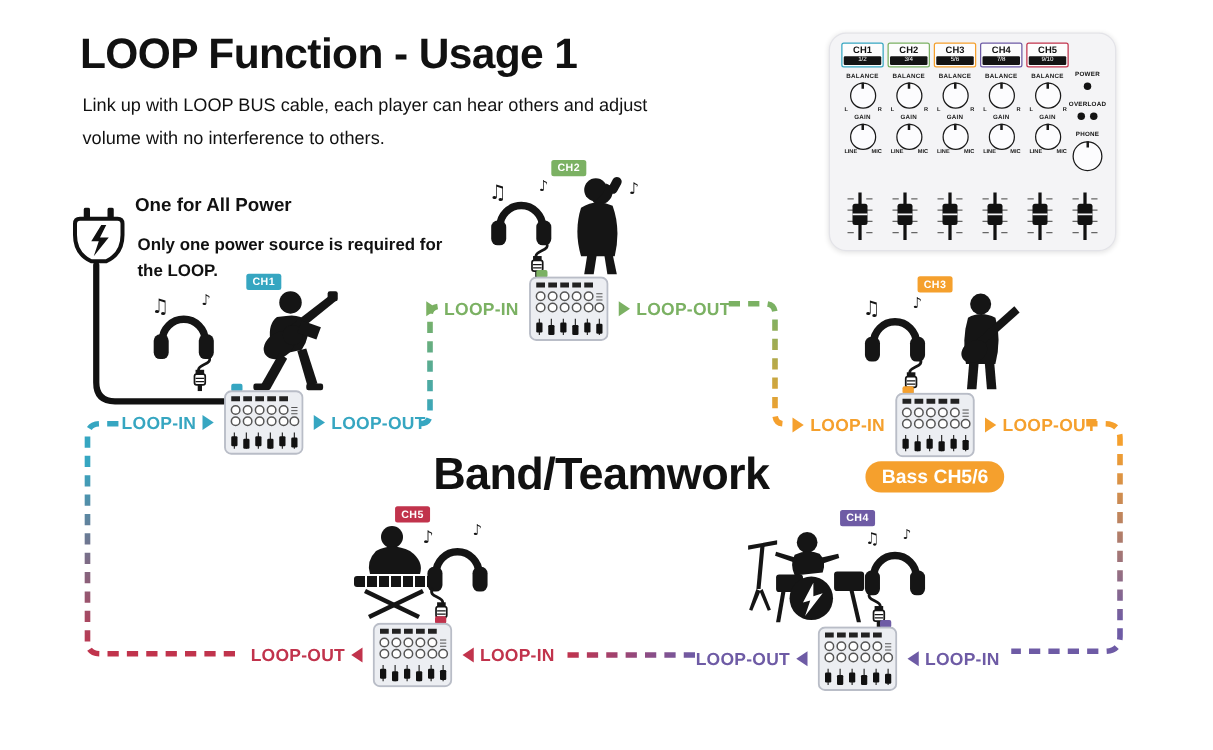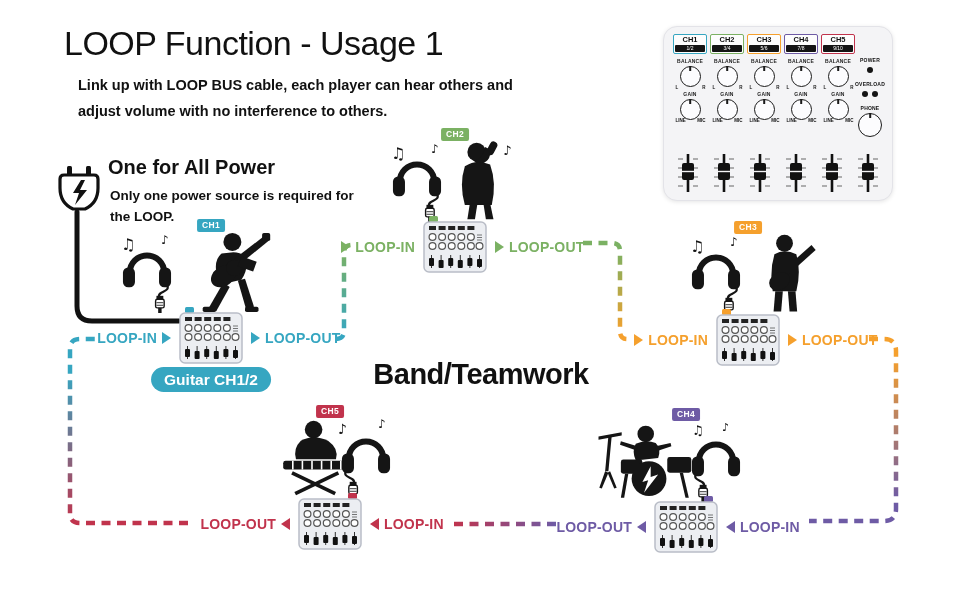--- a/index.html
+++ b/index.html
@@ -1,25 +1,25 @@
 <!DOCTYPE html>
 <html><head>
 <meta charset="utf-8">
 <style>
   html,body{margin:0;padding:0;background:#fff;}
   .canvas{position:relative;width:970px;height:600px;background:#fff;overflow:hidden;
           font-family:"Liberation Sans",sans-serif;color:#111;}
   
-  .title{position:absolute;left:64px;top:24px;font-size:34px;font-weight:400;letter-spacing:-.5px;}
-  .subtitle{position:absolute;left:66px;top:72px;width:478px;font-size:14.5px;font-weight:700;line-height:1.8;margin-left:12px;}
+  .title{position:absolute;left:64px;top:24px;font-size:34px;font-weight:700;letter-spacing:-.5px;}
+  .subtitle{position:absolute;left:66px;top:72px;width:478px;font-size:14.5px;font-weight:400;line-height:1.8;}
   .band-label{position:absolute;left:340px;top:358px;width:282px;text-align:center;
-              font-size:29px;font-weight:800;letter-spacing:-.5px;}
+              font-size:36px;font-weight:800;letter-spacing:-.5px;}
   
   .plug-svg{position:absolute;left:56px;top:166px;width:46px;height:50px;}
-  .pn-heading{position:absolute;left:108px;top:156px;font-size:20px;font-weight:800;}
+  .pn-heading{position:absolute;left:108px;top:156px;font-size:15px;font-weight:800;}
   .pn-body{position:absolute;left:110px;top:186px;width:248px;font-size:13.5px;font-weight:700;line-height:1.55;}
   
   .panel{position:absolute;left:663px;top:26px;width:228px;height:173px;background:#f4f4f6;
          border:1px solid #e3e3e8;border-radius:14px;box-shadow:0 1px 4px rgba(0,0,0,.10);}
   .ch-cols{position:absolute;left:9px;top:7px;display:flex;gap:3px;}
   .ch-col{width:34px;display:flex;flex-direction:column;align-items:center;}
   .ch-head{width:30px;border:1.5px solid #999;border-radius:2px;padding:1px;background:#fdfdfd;}
   .ch-id{display:block;font-size:7.5px;font-weight:700;text-align:center;line-height:8px;}
   .ch-sub{display:block;background:#141414;color:#fff;font-size:5px;text-align:center;
           border-radius:1px;padding:1px 0;line-height:5px;margin-top:1px;}
@@ -397,21 +397,20 @@
         <use href="#sym-minimixer"></use>
       </svg>
     <div class="io-label io-left">
       <span>LOOP-IN</span>
       <span class="tri tri-r"></span>
     </div>
     <div class="io-label io-right">
       <span class="tri tri-r"></span>
       <span>LOOP-OUT</span>
     </div>
-    <div class="pill">Guitar CH1/2</div>
   </div>
 
   <div class="station st-vocal ltr">
     <div class="badge">CH2</div>
     <svg class="person-svg" viewBox="0 0 190 82">
       <text class="notes" x="56" y="18" font-size="16">♫</text>
       <text class="notes" x="96" y="12" font-size="12">♪</text>
       <text class="notes" x="168" y="14" font-size="13">♪</text>
       <use href="#sym-headset" x="56" y="8" width="52" height="73"></use>
       <use href="#sym-vocalist" x="110" y="0" width="70" height="80"></use>
@@ -443,20 +442,21 @@
         <use href="#sym-minimixer"></use>
       </svg>
     <div class="io-label io-left">
       <span class="tri tri-r"></span>
       <span>LOOP-IN</span>
     </div>
     <div class="io-label io-right">
       <span class="tri tri-r"></span>
       <span>LOOP-OUT</span>
     </div>
+    <div class="pill">Bass CH5/6</div>
   </div>
 
   <div class="station st-drum rtl">
     <div class="badge">CH4</div>
     <svg class="person-svg" viewBox="0 0 190 82">
       <text class="notes" x="126" y="14" font-size="13">♫</text>
       <text class="notes" x="156" y="10" font-size="11">♪</text>
       <use href="#sym-drumkit" x="30" y="2" width="116" height="79"></use>
       <use href="#sym-headset-m" x="124" y="8" width="52" height="73"></use>
     </svg>

